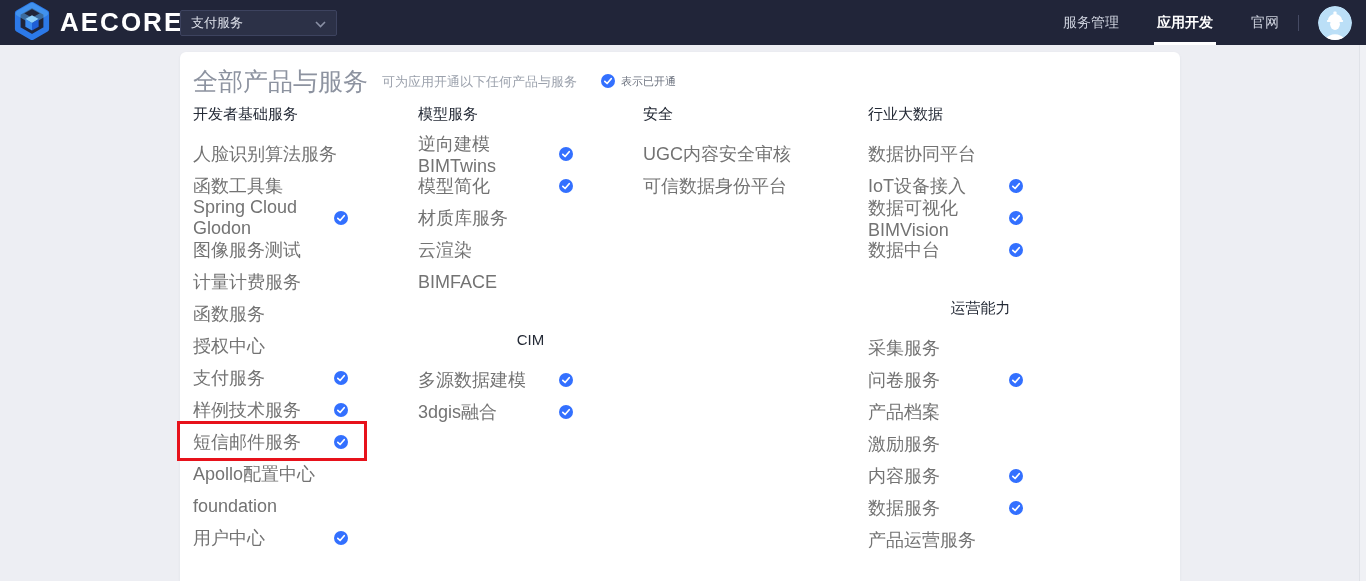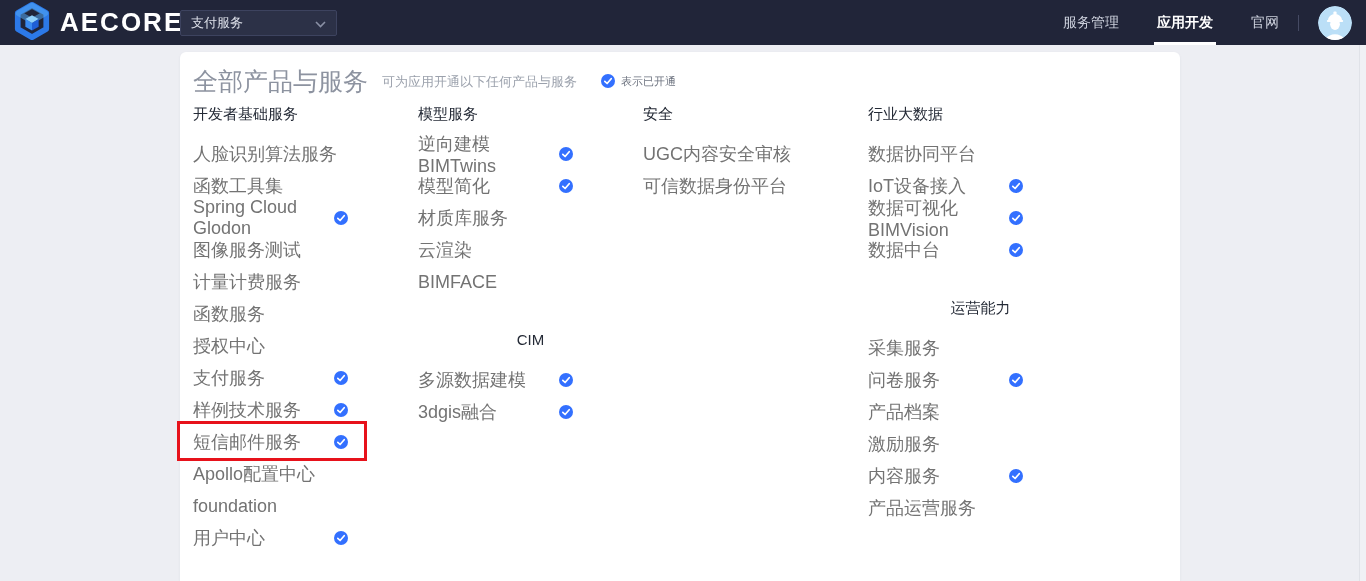--- a/index.html
+++ b/index.html
@@ -313,18 +313,27 @@
           <div class="item">
             <span>内容服务</span>
             <span class="check">
               <svg width="14" height="14" viewBox="0 0 14 14">
      <circle cx="7" cy="7" r="7" fill="#3370FF"></circle>
      <path d="M3.8 7.3 L6.1 9.5 L10.2 4.7" fill="none" stroke="#ffffff" stroke-width="1.7" stroke-linecap="round" stroke-linejoin="round"></path>
    </svg>
             </span>
           </div>
           <div class="item">
+            <span>数据服务</span>
+            <span class="check">
+              <svg width="14" height="14" viewBox="0 0 14 14">
+     <circle cx="7" cy="7" r="7" fill="#3370FF"></circle>
+     <path d="M3.8 7.3 L6.1 9.5 L10.2 4.7" fill="none" stroke="#ffffff" stroke-width="1.7" stroke-linecap="round" stroke-linejoin="round"></path>
+   </svg>
+            </span>
+          </div>
+          <div class="item">
             <span>产品运营服务</span>
           </div>
         </div>
       </div>
     </div>
 </div>
 
 </body></html>

